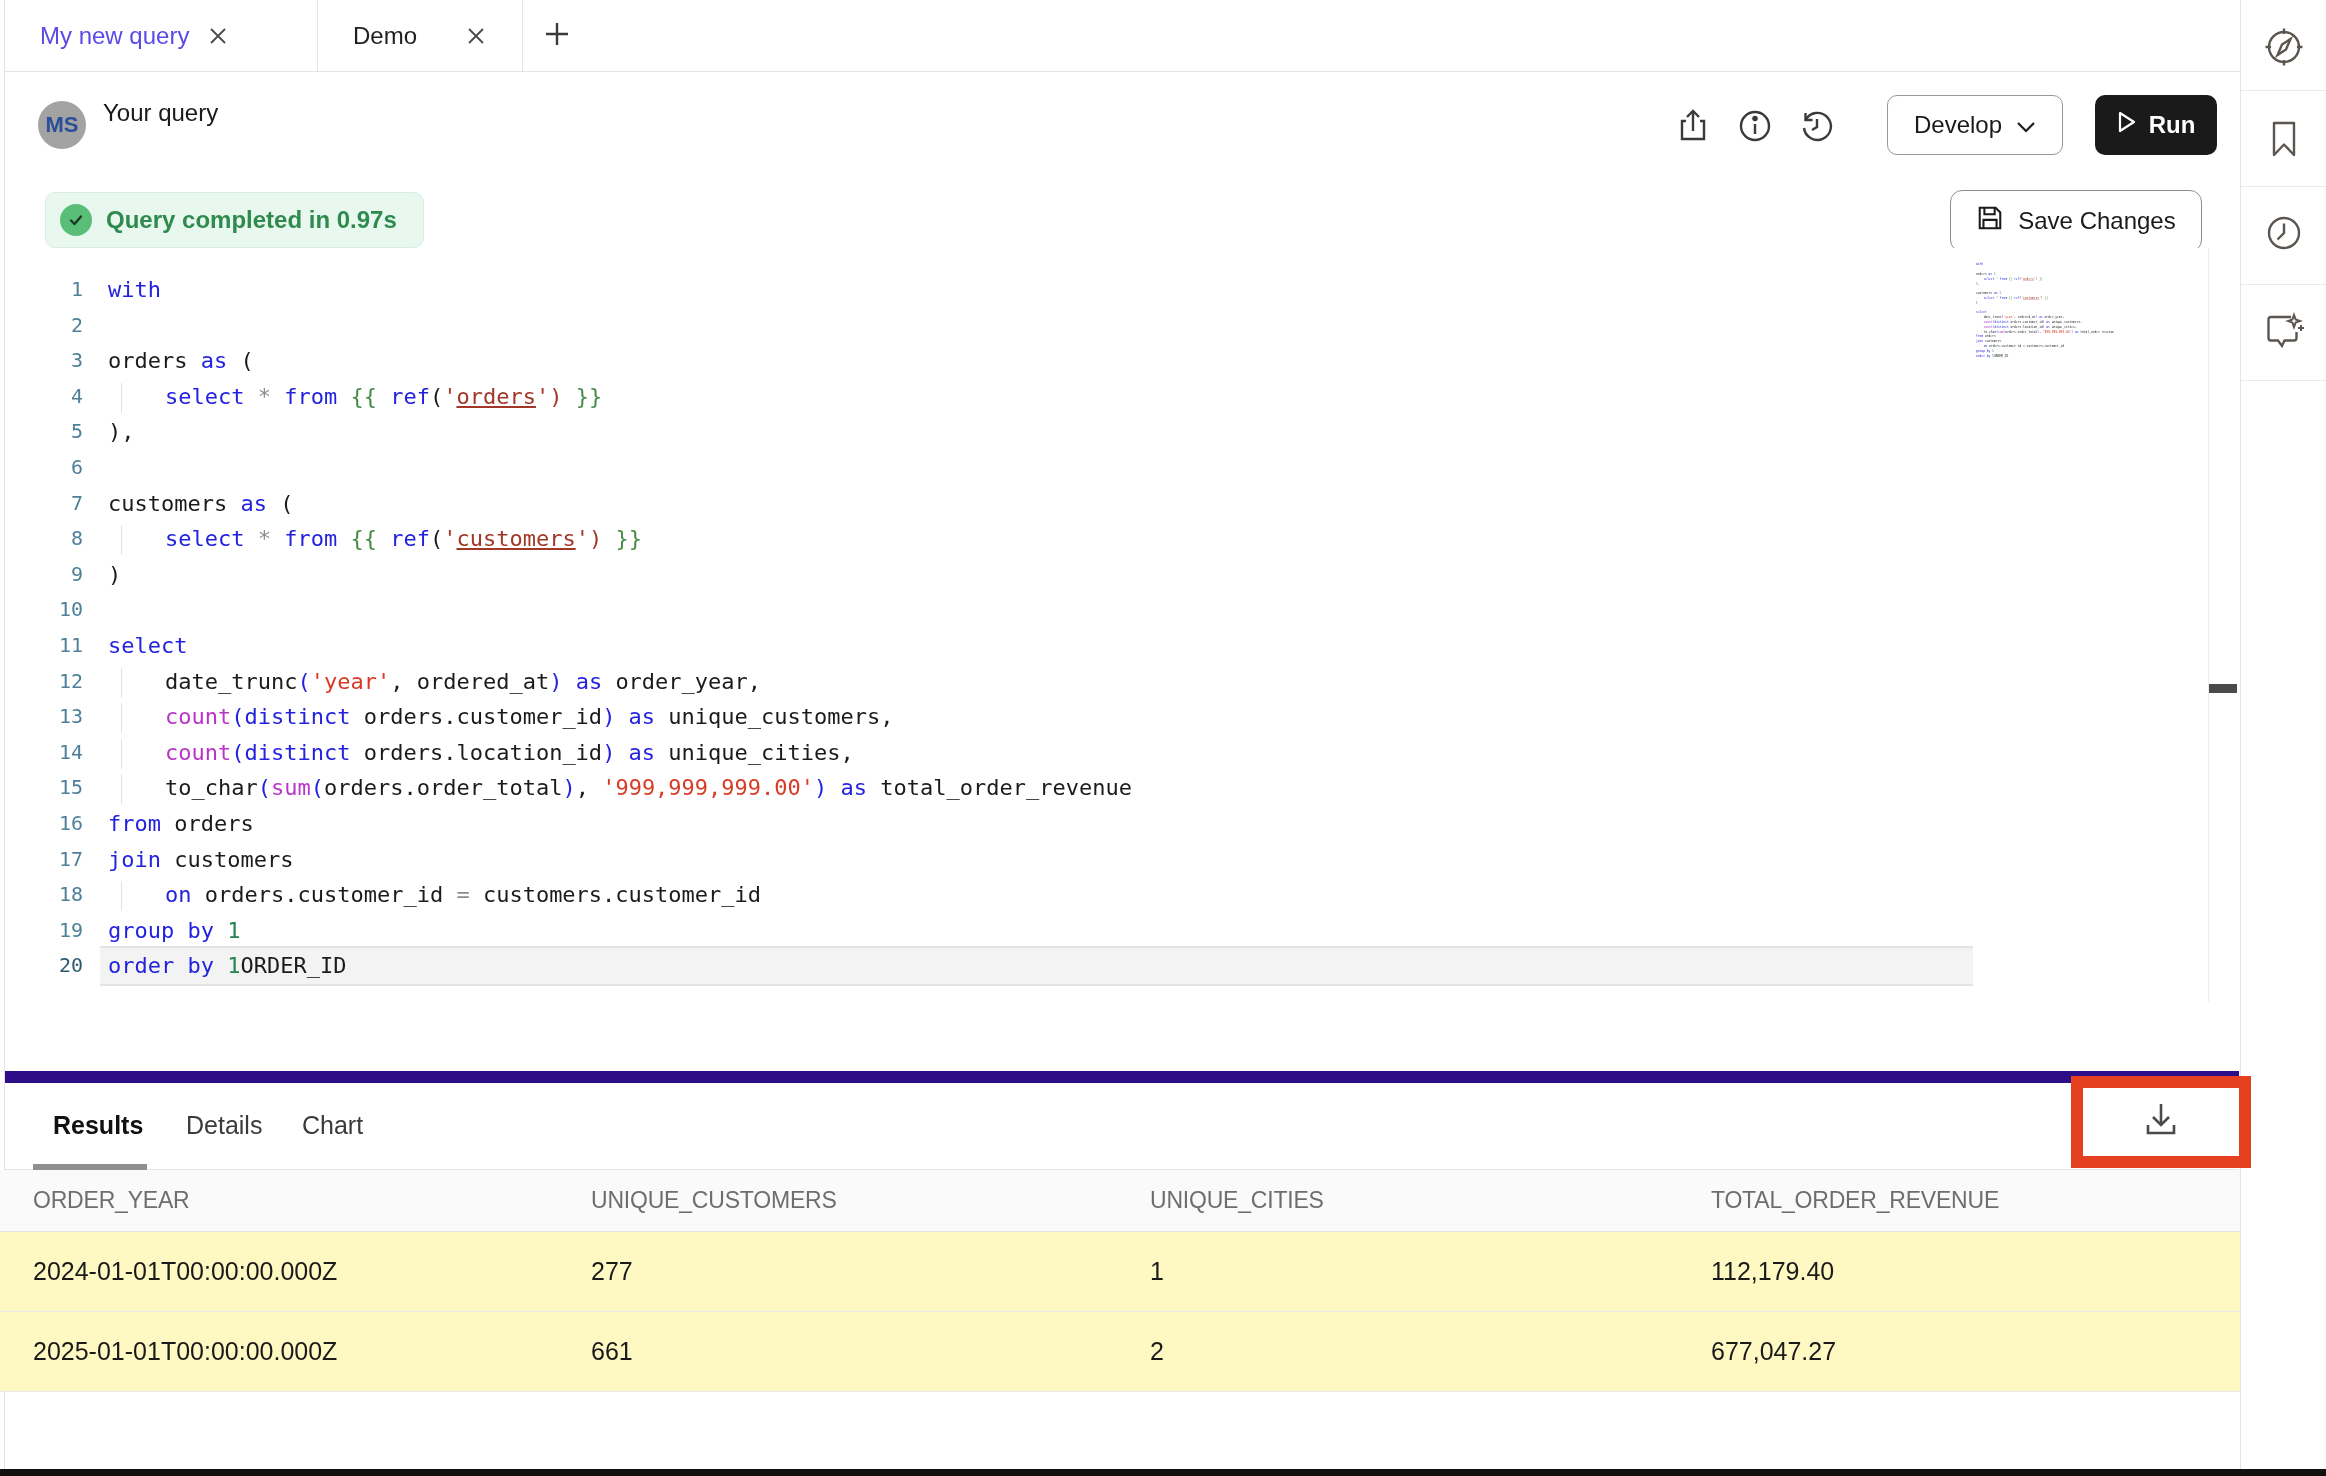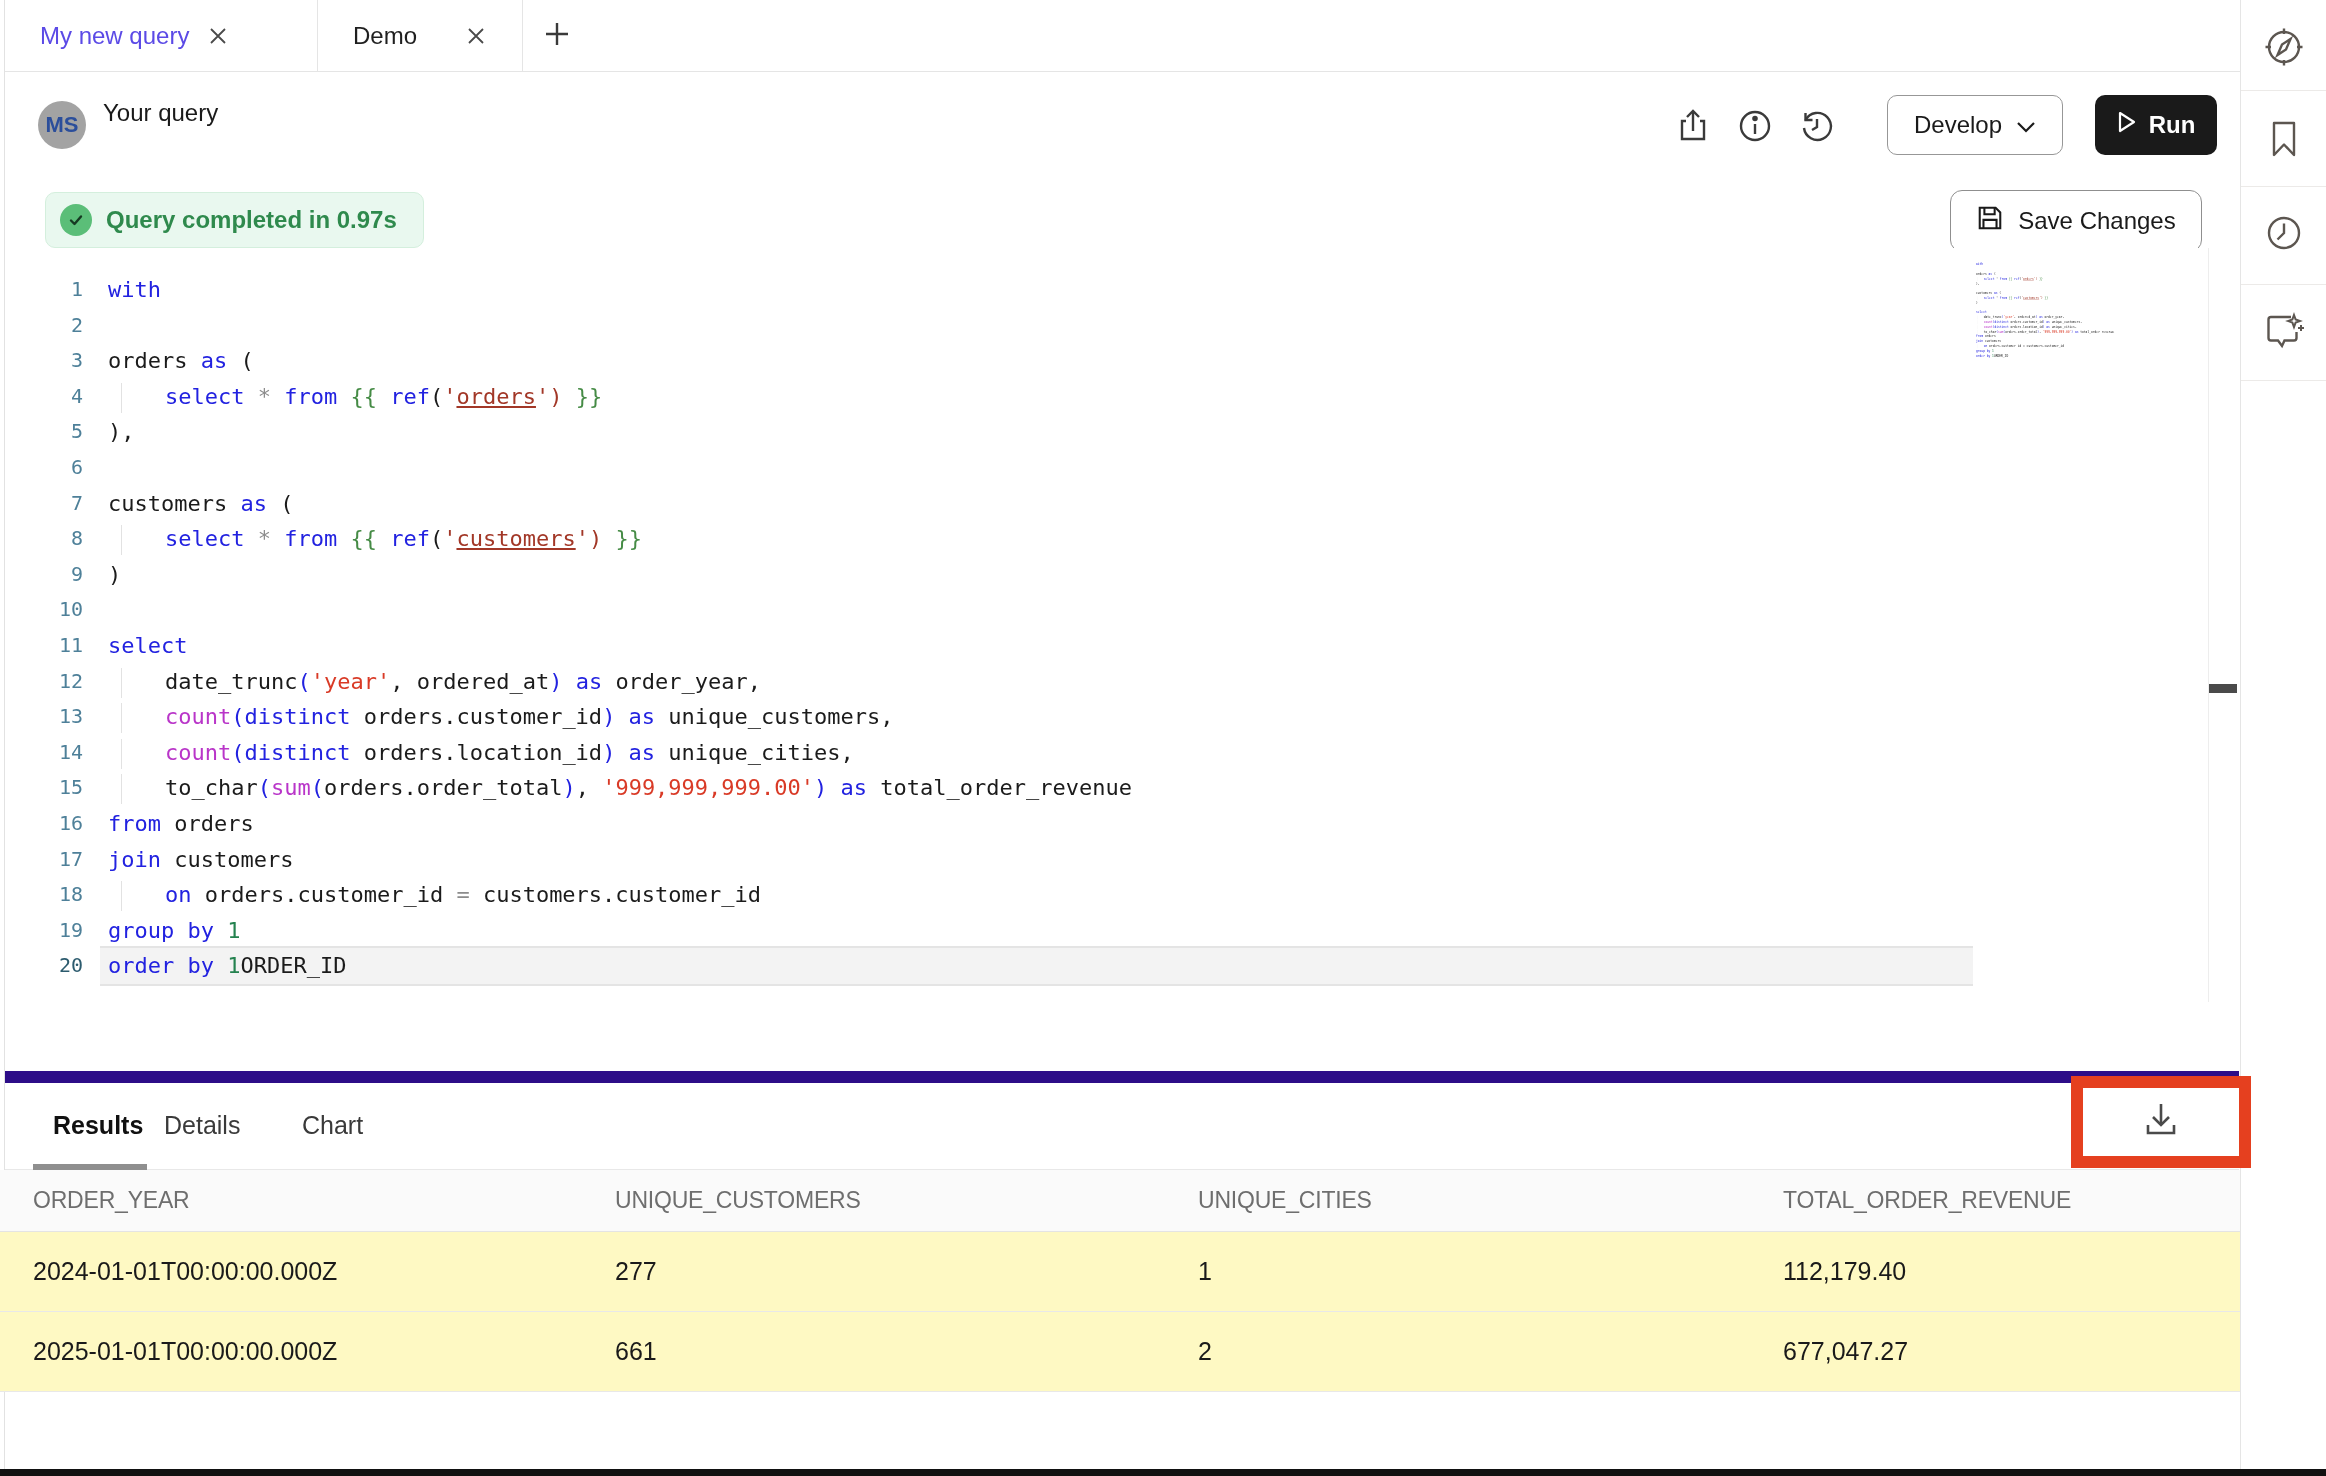--- a/index.html
+++ b/index.html
@@ -74,21 +74,21 @@
   .rtab { position:absolute; top:28px; font-size:25px; color:#3a3a3a;text-align:right; }
   .rtab.active { font-weight:bold; color:#111; }
   #rtab-underline { position:absolute; left:28px; top:81px; width:114px; height:6px; background:#8F8F8F; }
 
   #annotation-box { position:absolute; left:2071px; top:1076px; width:180px; height:92px;
                     border:12px solid #E5401F; background:#fff; z-index:30;
                     display:flex; align-items:center; justify-content:center; }
   #download-btn { width:44px; height:44px; color:#4a4a4a; display:flex; align-items:center; justify-content:center; }
 
   #results-table { position:absolute; left:0; top:1170px; width:2240px; }
-  .trow { display:grid; grid-template-columns:558px 559px 561px 529px; padding-left:33px; align-items:center;gap:24px; }
+  .trow { display:grid; grid-template-columns:558px 559px 561px 529px; padding-left:33px; align-items:center; }
   #thead { height:62px; background:#FAFAFA; border-bottom:1.5px solid #e4e4e4;
            font-size:23px; color:#6E6E6E; letter-spacing:-0.2px; }
   .tbody-row { height:80px; background:#fef9c3; border-bottom:1.5px solid #e8e8e8; font-size:25px; color:#1a1a1a; }
 
   
   #rightbar { position:absolute; left:2240px; top:0; width:86px; height:1470px; background:#fff; border-left:1px solid #e5e5e5; }
   .rb-item { position:absolute; left:0; width:86px; display:flex; align-items:center; justify-content:center; color:#5C5650; }
   .rb-div { position:absolute; left:0; width:86px; height:1px; background:#ECEAE8; }
 </style>
 </head>
@@ -217,21 +217,21 @@
         <div id="minimap-inner"><div class="cl"><span class="tk-kw">with</span></div><div class="cl">&nbsp;</div><div class="cl"><span>orders </span><span class="tk-kw">as</span><span> (</span></div><div class="cl"><span class="tk-ind"></span><span class="tk-kw">select</span><span class="tk-op"> * </span><span class="tk-kw">from</span><span> </span><span class="tk-jinja">{{</span><span> </span><span class="tk-kw">ref</span><span>(</span><span class="tk-ref">'</span><span class="tk-refu">orders</span><span class="tk-ref">')</span><span> </span><span class="tk-jinja">}}</span></div><div class="cl"><span>),</span></div><div class="cl">&nbsp;</div><div class="cl"><span>customers </span><span class="tk-kw">as</span><span> (</span></div><div class="cl"><span class="tk-ind"></span><span class="tk-kw">select</span><span class="tk-op"> * </span><span class="tk-kw">from</span><span> </span><span class="tk-jinja">{{</span><span> </span><span class="tk-kw">ref</span><span>(</span><span class="tk-ref">'</span><span class="tk-refu">customers</span><span class="tk-ref">')</span><span> </span><span class="tk-jinja">}}</span></div><div class="cl"><span>)</span></div><div class="cl">&nbsp;</div><div class="cl"><span class="tk-kw">select</span></div><div class="cl"><span class="tk-ind"></span><span>date_trunc</span><span class="tk-pb">(</span><span class="tk-str">'year'</span><span>, ordered_at</span><span class="tk-pb">)</span><span class="tk-kw"> as </span><span>order_year,</span></div><div class="cl"><span class="tk-ind"></span><span class="tk-fn">count</span><span class="tk-pb">(</span><span class="tk-kw">distinct</span><span> orders.customer_id</span><span class="tk-pb">)</span><span class="tk-kw"> as </span><span>unique_customers,</span></div><div class="cl"><span class="tk-ind"></span><span class="tk-fn">count</span><span class="tk-pb">(</span><span class="tk-kw">distinct</span><span> orders.location_id</span><span class="tk-pb">)</span><span class="tk-kw"> as </span><span>unique_cities,</span></div><div class="cl"><span class="tk-ind"></span><span>to_char</span><span class="tk-pb">(</span><span class="tk-fn">sum</span><span class="tk-pb">(</span><span>orders.order_total</span><span class="tk-pb">)</span><span>, </span><span class="tk-str">'999,999,999.00'</span><span class="tk-pb">)</span><span class="tk-kw"> as </span><span>total_order_revenue</span></div><div class="cl"><span class="tk-kw">from</span><span> orders</span></div><div class="cl"><span class="tk-kw">join</span><span> customers</span></div><div class="cl"><span class="tk-ind"></span><span class="tk-kw">on</span><span> orders.customer_id </span><span class="tk-op">=</span><span> customers.customer_id</span></div><div class="cl"><span class="tk-kw">group by</span><span class="tk-num"> 1</span></div><div class="cl"><span class="tk-kw">order by</span><span class="tk-num"> 1</span><span>ORDER_ID</span></div></div>
       </div>
     <div id="scroll-track"></div>
     <div id="scroll-thumb"></div>
   </div>
 
   <div id="panel-divider"></div>
   <div id="results-tabs">
     <div id="rtab-underline"></div>
   <span class="rtab active" style="left: 48px;">Results</span>
-      <span class="rtab" style="left: 159px;">Details</span>
+      <span class="rtab" style="left: 181px;">Details</span>
       <span class="rtab" style="left: 297px;">Chart</span>
     </div>
 
   <div id="annotation-box">
     <div id="download-btn">
       <span>
         <svg viewBox="0 0 44 44" width="44" height="44" fill="none" stroke="#4a4a4a" stroke-width="2.6">
           <path d="M22 6 V26"></path>
             <path d="M14 19 L22 27 L30 19"></path>
             <path d="M9 27 V35 H35 V27"></path>

